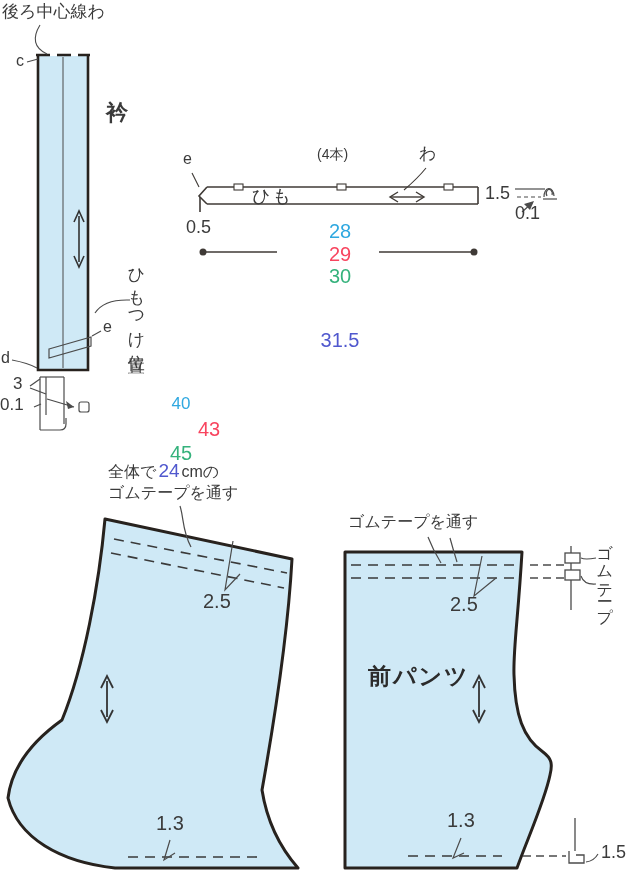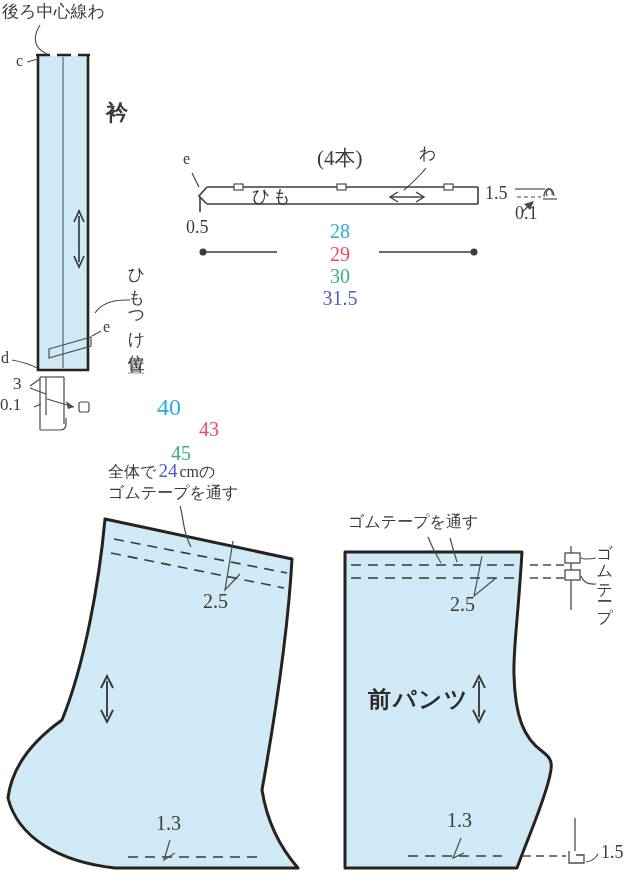--- a/index.html
+++ b/index.html
@@ -1,26 +1,26 @@
 <!DOCTYPE html>
 <html><head>
 <meta charset="utf-8">
 <style>
   html,body{margin:0;padding:0;background:#ffffff;}
   #stage{position:relative;width:629px;height:871px;background:#fff;overflow:hidden;
-         font-family:Liberation Serif, serif;}
+         font-family:Liberation Sans, sans-serif;}
   #stage svg{position:absolute;left:0;top:0;}
   .lbl{position:absolute;color:#3b3b3b;white-space:nowrap;line-height:1.05;}
   .jp{color:#3a3a3a;}
   .vtext{writing-mode:vertical-rl;text-orientation:upright;letter-spacing:2px;}
   .num{font-weight:400;}
   .num-s{color:#2fa8e0;}   
   .num-m{color:#f8455f;}   
   .num-l{color:#35b27c;}   
-  .num-xl{color:#5058ce;}  
+  .num-xl{color:#5058ce;margin-top:42px;}  
   .center{text-align:center;}
   .piece-name{font-weight:bold;color:#2b2b2b;letter-spacing:2px;}
 </style>
 </head>
 <body>
 
 <div id="stage">
 
 <svg width="629" height="871" viewBox="0 0 629 871">
 
@@ -173,43 +173,43 @@
 <div class="lbl jp" style="left:2px;top:3px;font-size:17px;">後ろ中心線わ</div>
 <div class="lbl" style="left:16px;top:53px;font-size:16px;">c</div>
 <div class="lbl jp" style="left:106px;top:101px;font-size:22px;font-weight:bold;">衿</div>
 <div class="lbl jp vtext" style="left:127px;top:256px;font-size:17px;height:126px;">ひもつけ位置</div>
 <div class="lbl" style="left:103px;top:319px;font-size:16px;">e</div>
 <div class="lbl" style="left:1px;top:350px;font-size:16px;">d</div>
 <div class="lbl num" style="left:13px;top:375px;font-size:17px;">3</div>
 <div class="lbl num" style="left:0px;top:396px;font-size:17px;">0.1</div>
 
 <div class="lbl jp" style="left:252px;top:147px;font-size:18px;letter-spacing:2px;margin-top:40px;">ひも</div>
-<div class="lbl jp" style="left:317px;top:147px;font-size:21px;">(4本)</div>
+<div class="lbl jp" style="left:317px;top:147px;font-size:14px;">(4本)</div>
 <div class="lbl" style="left:183px;top:151px;font-size:16px;">e</div>
 <div class="lbl jp" style="left:419px;top:145px;font-size:17px;">わ</div>
 <div class="lbl num" style="left:186px;top:218px;font-size:18px;">0.5</div>
 <div class="lbl num" style="left:485px;top:184px;font-size:18px;">1.5</div>
 <div class="lbl num" style="left:515px;top:204px;font-size:18px;">0.1</div>
 
 <div class="lbl num num-s center" style="left:320px;top:221px;width:40px;font-size:20px;">28</div>
 <div class="lbl num num-m center" style="left:318px;top:244px;width:44px;font-size:20px;">29</div>
 <div class="lbl num num-l center" style="left:320px;top:266px;width:40px;font-size:20px;">30</div>
 <div class="lbl num num-xl center" style="left:314px;top:288px;width:52px;font-size:20px;">31.5</div>
 
-<div class="lbl num num-s center" style="left:151px;top:395px;width:36px;font-size:24px;">40</div>
+<div class="lbl num num-s center" style="left:163px;top:395px;width:36px;font-size:17px;">40</div>
 <div class="lbl num num-m center" style="left:147px;top:419px;width:36px;font-size:20px;margin-left:44px;">43</div>
 <div class="lbl num num-l center" style="left:163px;top:443px;width:36px;font-size:20px;">45</div>
 <div class="lbl" style="left:108px;top:461px;font-size:16px;">
   <span class="jp">全体で</span><span class="num num-xl" style="font-size:19px;padding:0 2px;">24</span><span class="jp">cmの</span>
 </div>
 <div class="lbl jp" style="left:108px;top:485px;font-size:16px;">ゴムテープを通す</div>
 
 <div class="lbl num" style="left:203px;top:591px;font-size:20px;">2.5</div>
 <div class="lbl num" style="left:156px;top:813px;font-size:20px;">1.3</div>
 
 <div class="lbl jp" style="left:348px;top:514px;font-size:16px;">ゴムテープを通す</div>
 <div class="lbl num" style="left:450px;top:594px;font-size:20px;">2.5</div>
-<div class="lbl jp piece-name" style="left:368px;top:688px;font-size:23px;">前パンツ</div>
+<div class="lbl jp piece-name" style="left:368px;top:664px;font-size:23px;">前パンツ</div>
 <div class="lbl num" style="left:447px;top:810px;font-size:20px;">1.3</div>
 <div class="lbl jp vtext" style="left:596px;top:533px;font-size:16px;height:112px;">ゴムテープ</div>
 <div class="lbl num" style="left:601px;top:843px;font-size:18px;">1.5</div>
 
 </div>
 
 </body></html>

